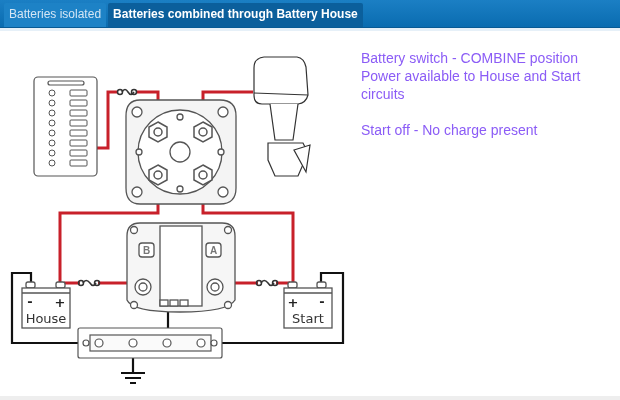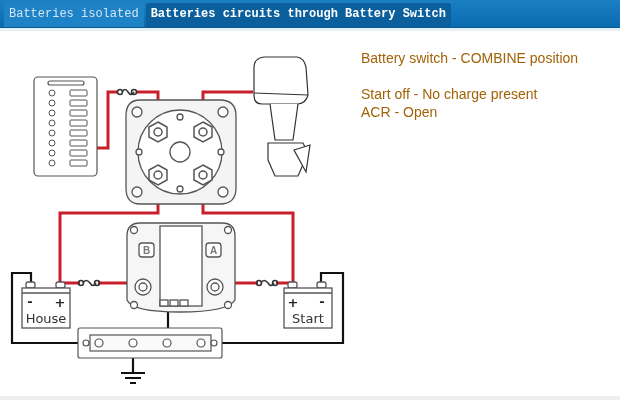--- a/index.html
+++ b/index.html
@@ -2,41 +2,41 @@
 <html><head>
 <meta charset="utf-8">
 <style>
   * { box-sizing: border-box; margin: 0; padding: 0; }
   html, body { width: 620px; height: 400px; background: #ffffff; overflow: hidden; }
   body { font-family: "Liberation Sans", sans-serif; position: relative; }
   .tabbar {
     position: absolute; left: 0; top: 0; width: 620px; height: 28px;
     background: linear-gradient(#1b7fc4, #0a6cb0);
     border-bottom: 1px solid #085a94;
-    display: flex; align-items: stretch; padding: 3px 0 0 4px; font-family: Liberation Mono, monospace;
+    display: flex; align-items: stretch; padding: 3px 0 0 4px;
   }
   .tab {
     font-size: 12px; line-height: 22px; padding: 0 5px; margin-right: 2px;
     color: #d4e6f5; background: #1d82c6; white-space: nowrap; cursor: pointer;
     border-radius: 2px 2px 0 0;
   }
   .tab.active { background: #0b5f9c; color: #ffffff; font-weight: bold; }
   .under { position: absolute; left: 0; top: 28px; width: 620px; height: 3px; background: #e6f0f8; }
   .diagram { position: absolute; left: 0; top: 30px; width: 360px; height: 370px; }
-  .info { position: absolute; left: 361px; top: 49px; font-size: 14px; line-height: 18px; color: #a16207; }
+  .info { position: absolute; left: 361px; top: 49px; font-size: 14px; line-height: 18px; color: #8b5cf6; }
   .info p { margin: 0; }
   .info .gap { height: 18px; }
   .bottomline { position: absolute; left: 0; bottom: 0; width: 620px; height: 4px; background: #eeeeee; }
 </style>
 </head>
 <body>
 
 <div class="tabbar">
   <div class="tab">Batteries isolated</div>
-  <div class="tab active">Batteries circuits through Battery Switch</div>
+  <div class="tab active">Batteries combined through Battery House</div>
 </div>
 <div class="under"></div>
 
 <svg class="diagram" viewBox="0 30 360 370" width="360" height="370">
 
   <g fill="none" stroke="#c8202a" stroke-width="3">
     <path d="M97 148 H108 V92 H118 M136 92 H158 V132"></path>
     <path d="M253 92 H203 V132"></path>
     <path d="M158 132 V175 H203 V132"></path>
     <path d="M158 175 V213 H60 V282"></path>
@@ -176,18 +176,18 @@
 
   <g stroke="#111" stroke-width="2">
     <line x1="121" y1="373" x2="145" y2="373"></line>
     <line x1="125" y1="378" x2="141" y2="378"></line>
     <line x1="130" y1="383" x2="136" y2="383"></line>
   </g>
 </svg>
 
 <div class="info">
   <p>Battery switch - COMBINE position</p>
+  <p>Power available to House and Start circuits</p>
   <div class="gap"></div>
   <p>Start off - No charge present</p>
-  <p>ACR - Open</p>
 </div>
 
 <div class="bottomline"></div>
 
 </body></html>

